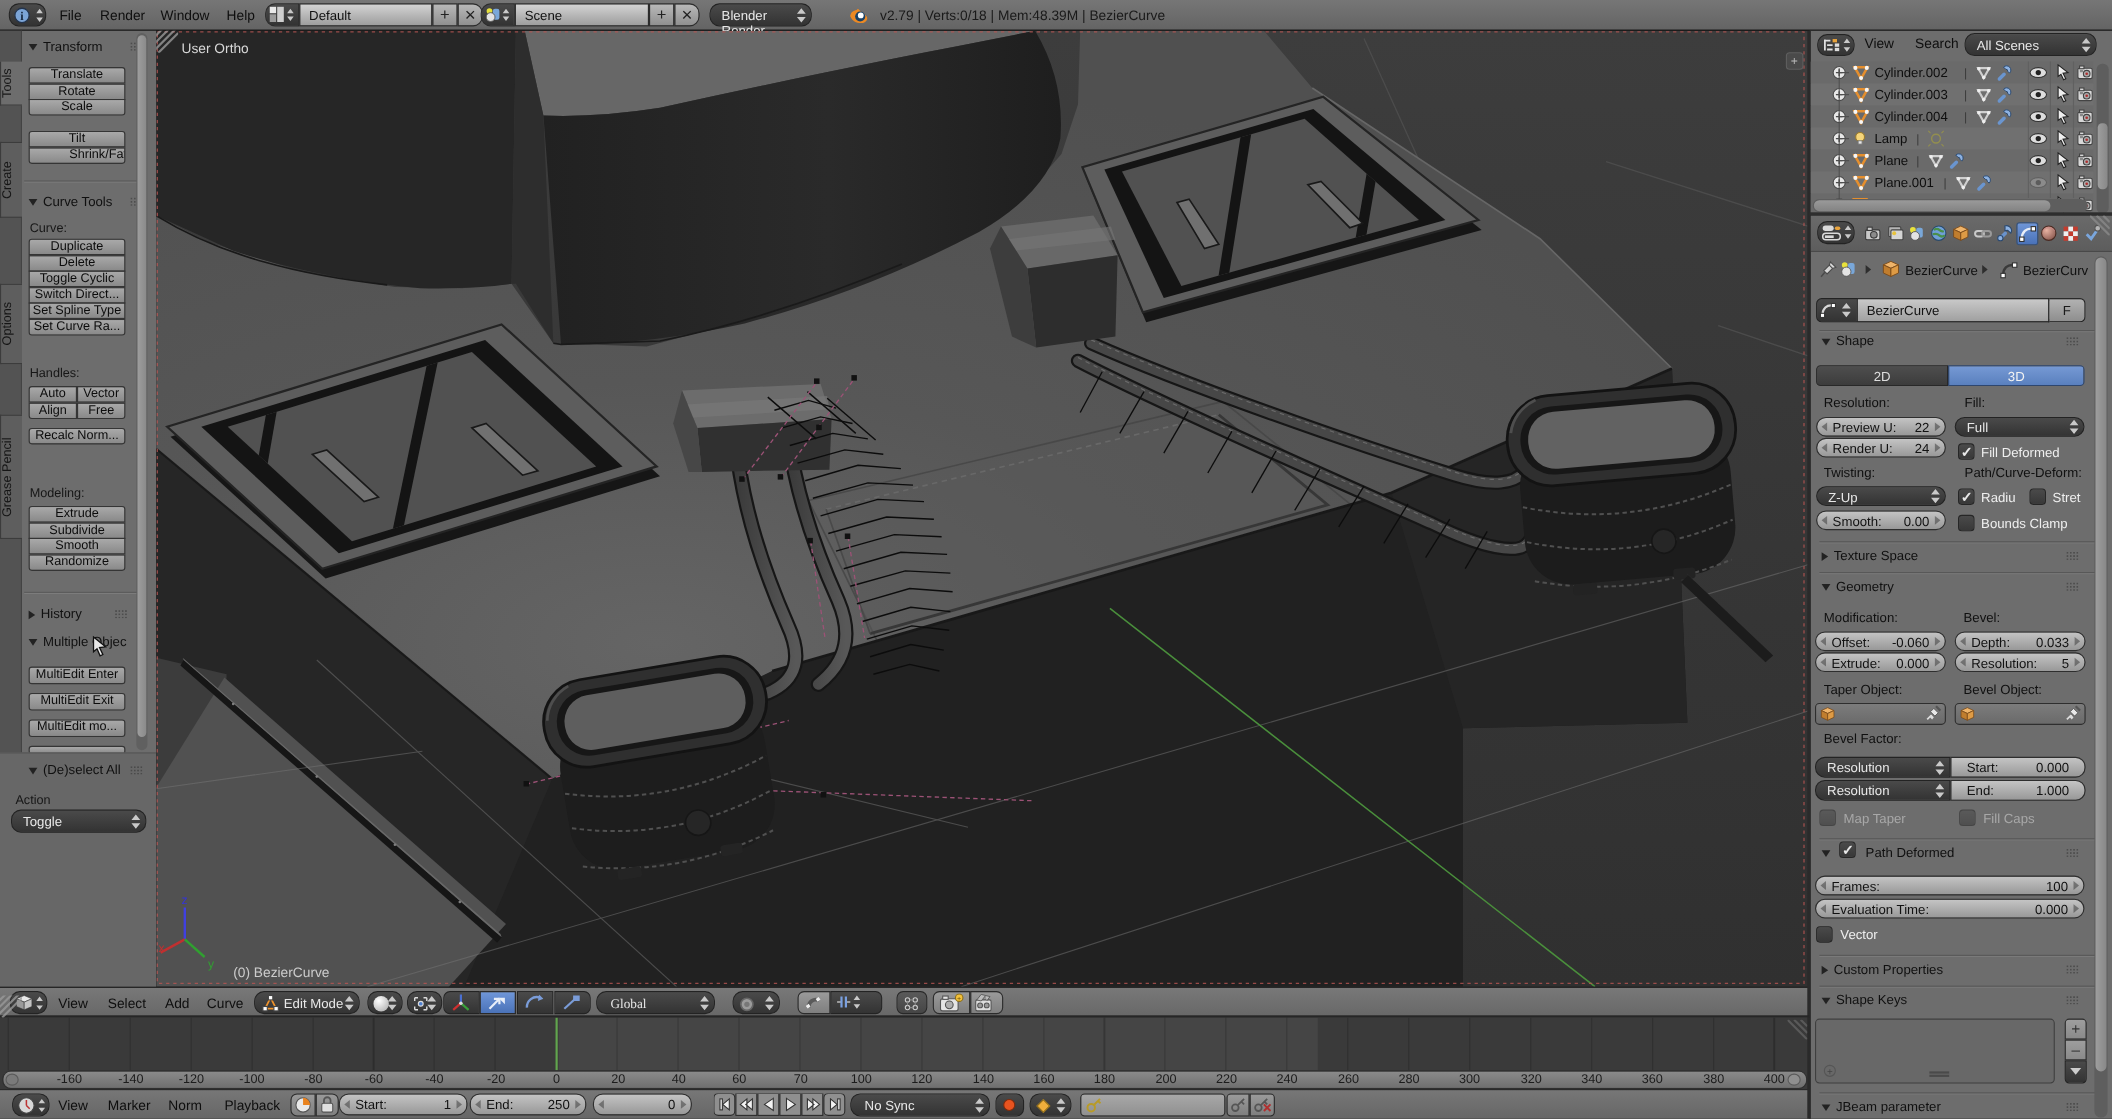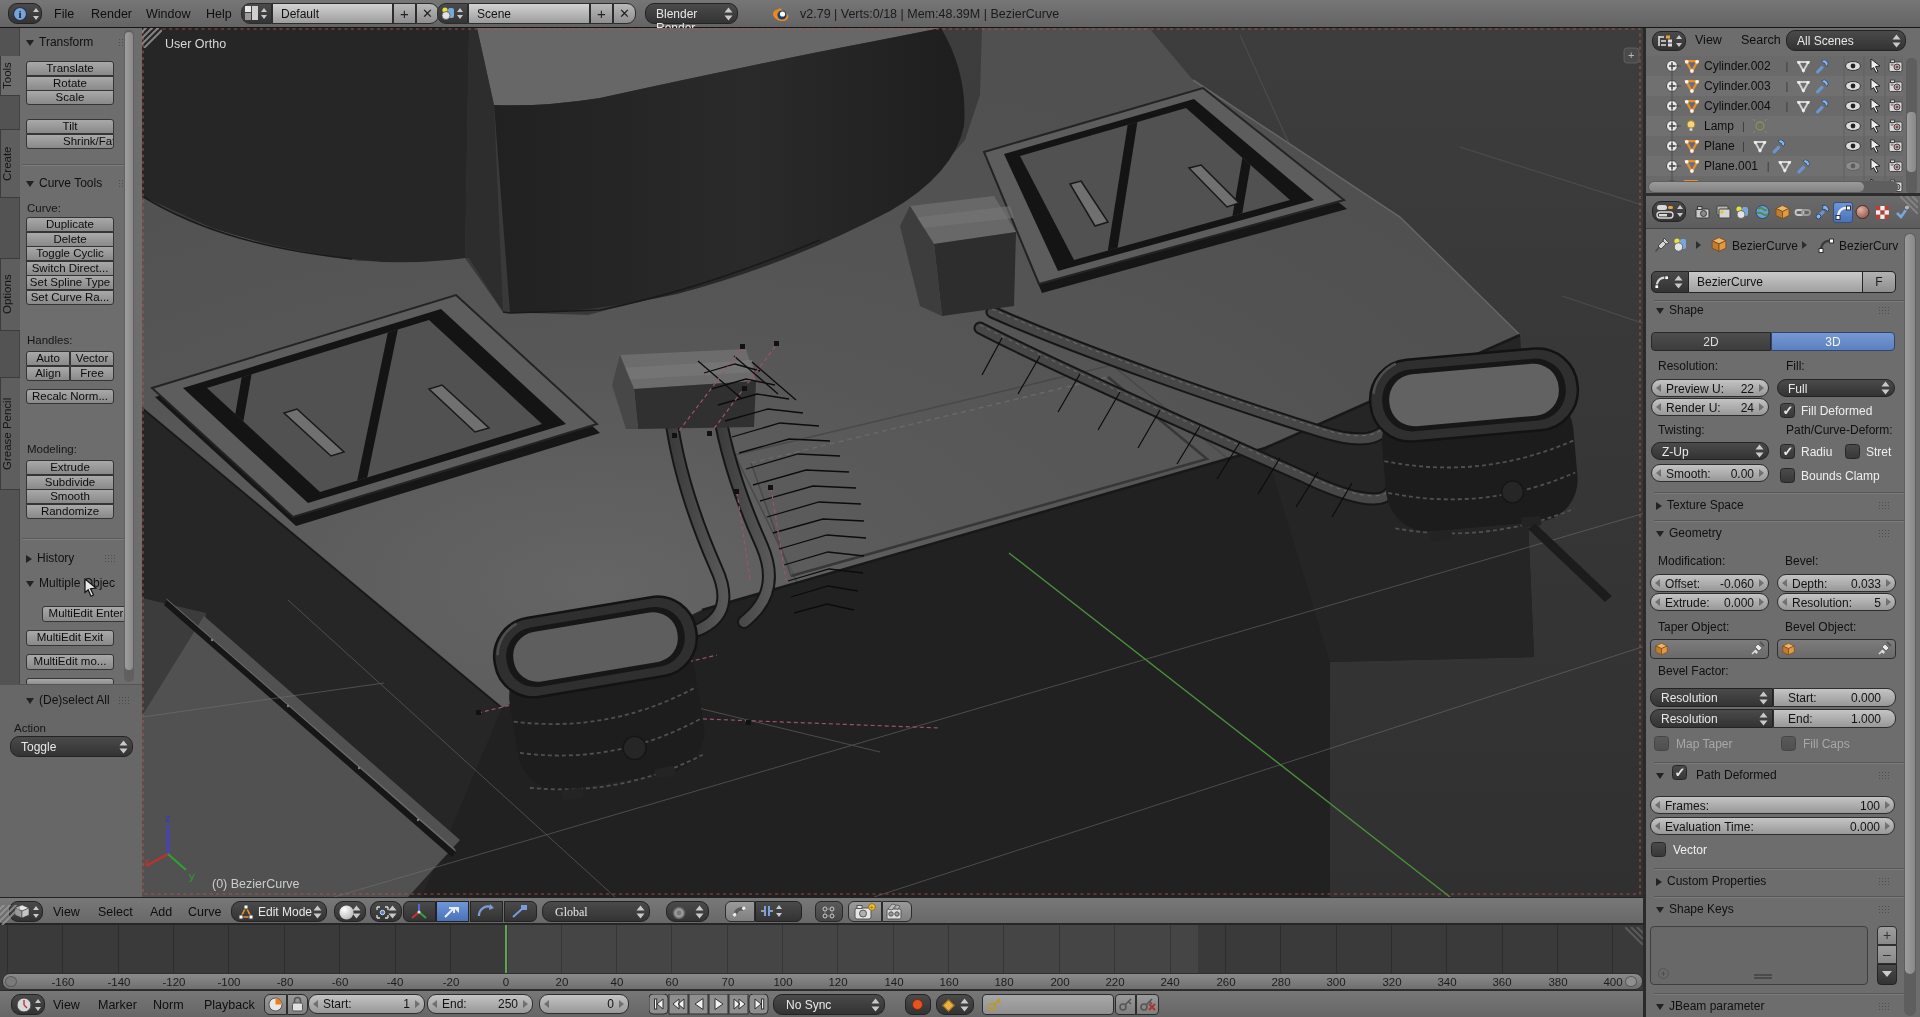--- a/index.html
+++ b/index.html
@@ -160,21 +160,21 @@
   <div class="shbtn" style="top:447px; border-radius:0;">Subdivide</div>
   <div class="shbtn" style="top:461px; border-radius:0;">Smooth</div>
   <div class="shbtn" style="top:476px; border-radius:0 0 3px 3px;">Randomize</div>
   <div class="sep" style="top:510px;"></div>
   <div class="phead" style="top:523px;"><span class="tri trir"></span>History</div>
   <div class="dots" style="left:104px; top:526px;"></div>
   <div class="phead" style="top:548px;"><span class="tri trid"></span>Multiple Objec</div>
   <svg class="ic" style="left:84px; top:550px; z-index:5;" width="14" height="20" viewBox="0 0 14 20">
     <path d="M1,1 L12,10 6.5,10.7 9.5,17 7,18.2 4.2,11.8 1,14.5 Z" fill="#e8e8e8" stroke="#111" stroke-width="1.2"></path>
     </svg>
-  <div class="shbtn" style="top:578px; height:16px;margin-left:16px;">MultiEdit Enter</div>
+  <div class="shbtn" style="top:578px; height:16px;">MultiEdit Enter</div>
   <div class="shbtn" style="top:602px; height:16px;">MultiEdit Exit</div>
   <div class="shbtn" style="top:626px; height:16px;">MultiEdit mo...</div>
   <div class="shbtn" style="top:650px; height:8px;"></div>
 
   <div class="abs" style="left:0; top:656px; width:142px; height:213px; background:#676767; border-top:1px solid #555;"></div>
   <div class="phead" style="top:665px;"><span class="tri trid"></span>(De)select All</div>
   <div class="dots" style="left:118px; top:668px;"></div>
   <div class="plabel" style="left:14px; top:694px;">Action</div>
   <div class="ddark" style="left:10px; top:708px; width:123px; height:21px;">
     <div style="margin:3px 0 0 10px;">Toggle</div>
@@ -646,21 +646,21 @@
             <rect x="5.5" y="5" width="2.2" height="10"></rect>
           <path d="M31,5 L25,10 31,15 Z M36,5 L30,10 36,15 Z" transform="translate(-1,0)"></path>
           <path d="M54,4.5 L46,10 54,15.5 Z"></path>
           <path d="M66,4.5 L74,10 66,15.5 Z"></path>
           <path d="M84,5 L90,10 84,15 Z M89,5 L95,10 89,15 Z" transform="translate(1,0)"></path>
           <path d="M106,5 L112,10 106,15 Z"></path>
             <rect x="112.5" y="5" width="2.2" height="10"></rect>
         </g>
       </svg>
     </div>
-    <div class="ddark" style="left:773px; top:3px; width:112px; height:21px;">
+    <div class="ddark" style="left:773px; top:3px; width:127px; height:21px;">
       <div style="margin:3px 0 0 12px;">No Sync</div>
       <svg class="updn" width="9" height="14" viewBox="0 0 9 14">
           <path d="M0.5 5.5 l4 -5 l4 5 z M0.5 8.5 l4 5 l4 -5 z" fill="#c9c9c9"></path>
         </svg>
     </div>
     <div class="abs" style="left:905px; top:3px; width:26px; height:21px; background:linear-gradient(#4a4a4a,#333); border:1px solid #232323; border-radius:7px;"></div>
     <div class="abs" style="left:912px; top:8px; width:11px; height:11px; border-radius:50%; background:#e8531f; border:1px solid #7e2a0c;"></div>
     <div class="ddark" style="left:936px; top:3px; width:38px; height:21px;">
       <div class="abs" style="left:7px; top:6px; width:9px; height:9px; background:#efaf3c; border:1px solid #8a6a1a; transform:rotate(45deg);"></div>
       <svg class="updn" width="9" height="14" viewBox="0 0 9 14">

